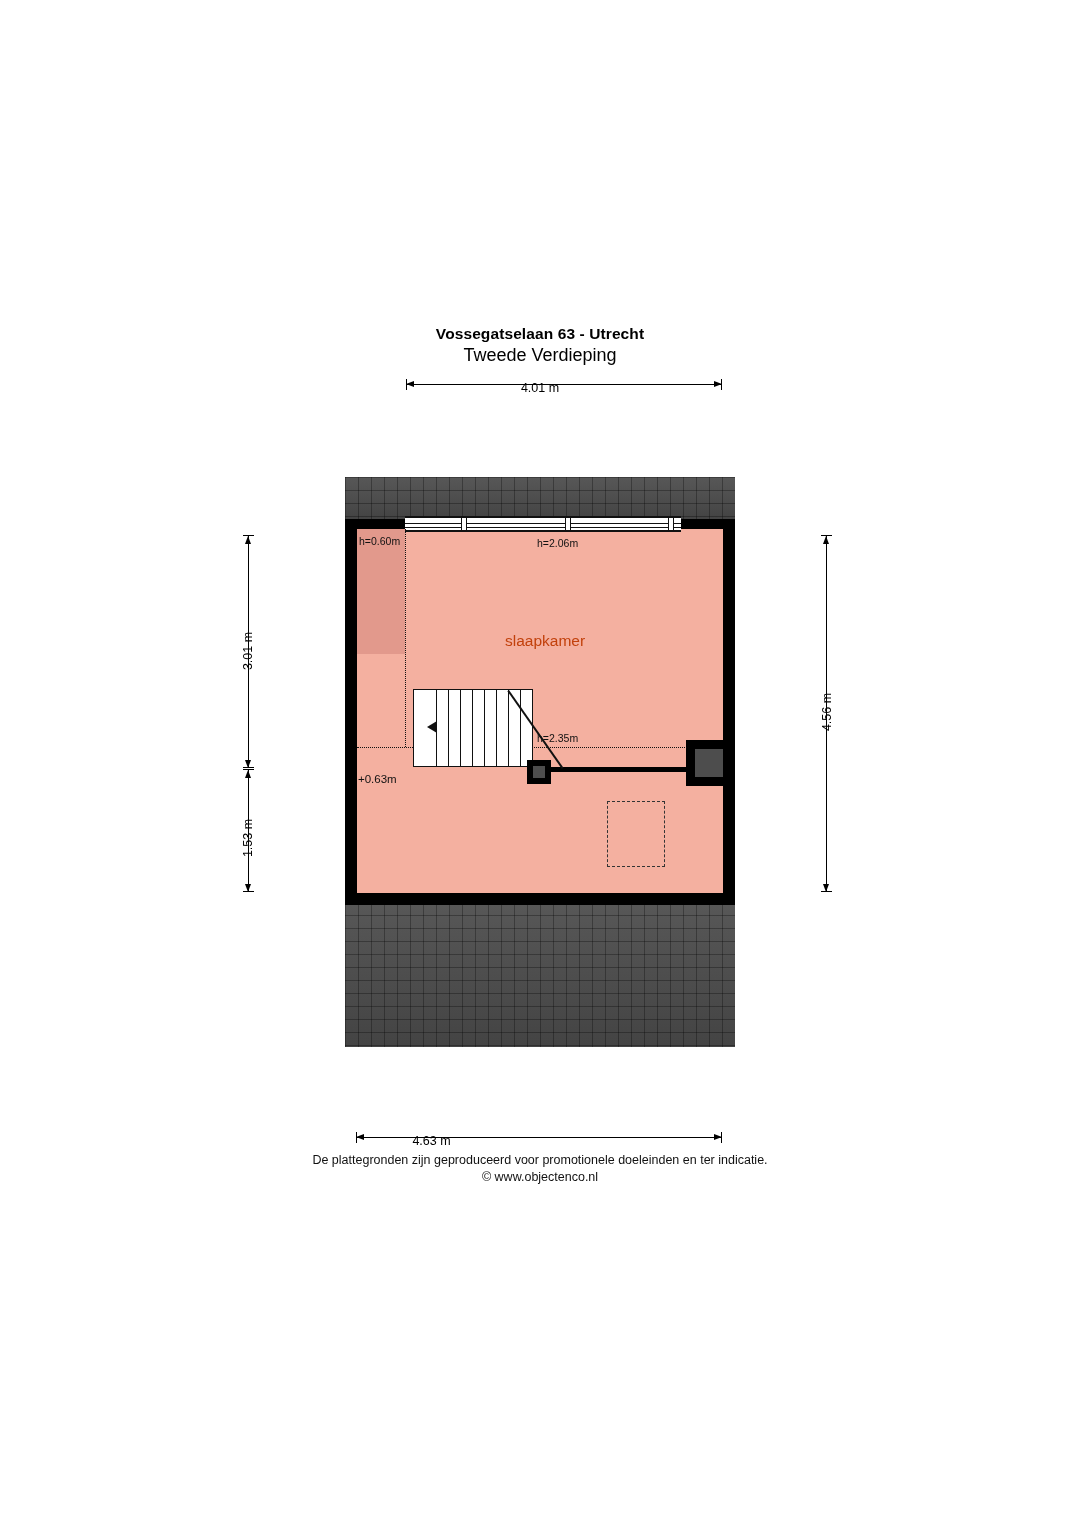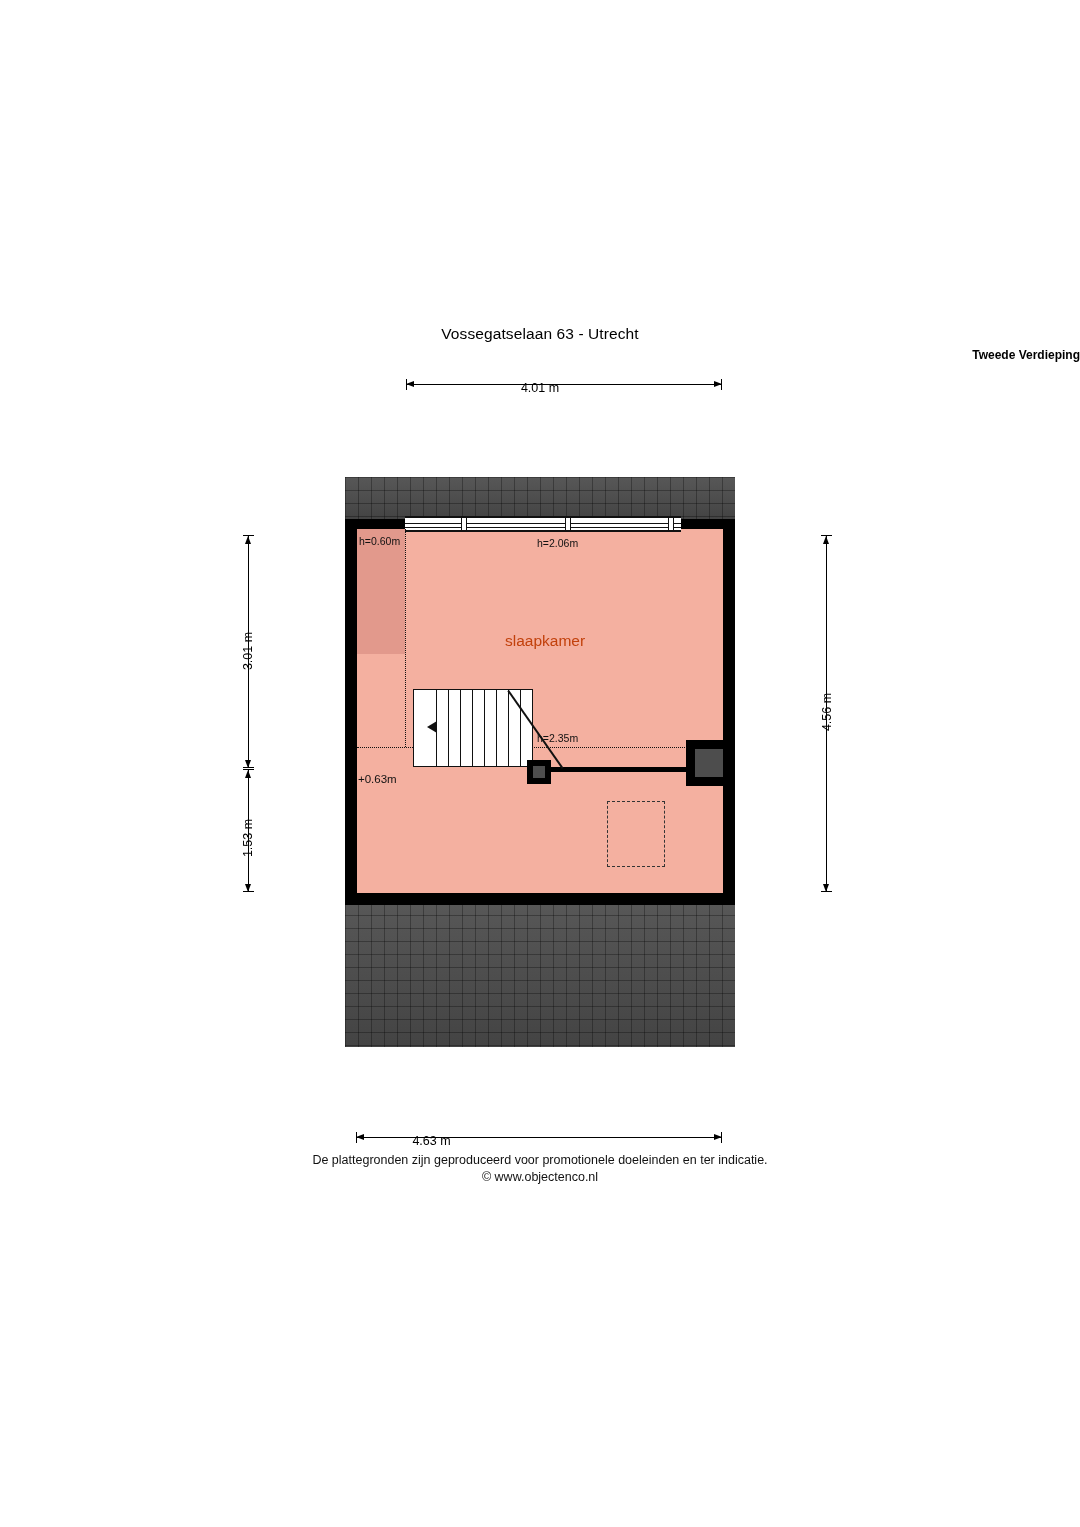--- a/index.html
+++ b/index.html
@@ -19,29 +19,28 @@
   
   .title-block {
     position: absolute;
     top: 324px;
     left: 0;
     width: 1080px;
     text-align: center;
   }
   .title-line1 {
     font-size: 15.5px;
-    font-weight: normal;
+    font-weight: bold;
     letter-spacing: 0.1px;
     line-height: 20px;
   }
   .title-line2 {
-    font-size: 12px;
-    font-weight: bold;
+    font-size: 18px;
+    font-weight: normal;
     line-height: 22px;
-    text-align: right;
   }
 
   
   .dim-label {
     position: absolute;
     font-size: 12.5px;
     color: #000;
     white-space: nowrap;
   }
   .dim-line-h {

